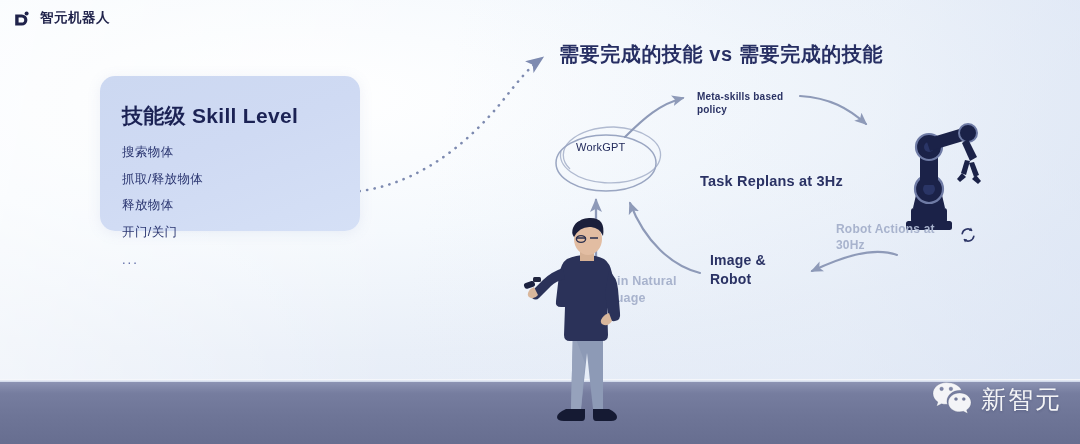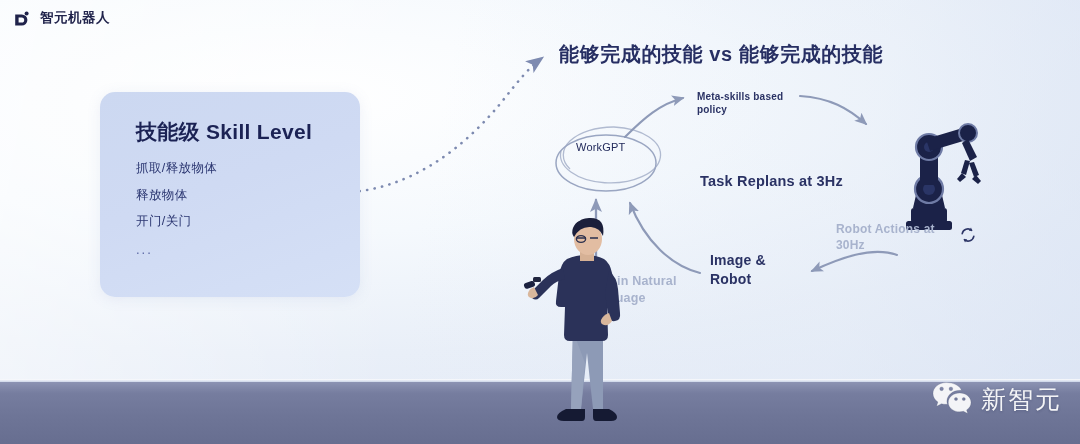--- a/index.html
+++ b/index.html
@@ -43,25 +43,25 @@
     position:relative; width:21px; height:21px;
   }
   #brand .mark svg { display:block; }
   #brand .brand-text {
     font-size:13.5px; font-weight:700; color:#20234b; letter-spacing:.5px;
     white-space:nowrap;
   }
 
   
   #skill-card {
-    position:absolute; left:100px; top:92px; width:260px; height:205px;
+    position:absolute; left:100px; top:76px; width:260px; height:155px;
     background:linear-gradient(160deg,#ccd8f1 0%, #cfdaf3 45%, #d5e0f6 100%);
     border-radius:15px;
     box-shadow:0 2px 14px rgba(120,140,190,.12);
-    padding:26px 0 0 36px;
+    padding:26px 0 0 22px;
     z-index:6;
   }
   #skill-title {
     font-size:21px; font-weight:700; color:#1b2254; letter-spacing:.3px;
     margin-bottom:16px; white-space:nowrap;
   }
   .skill-item {
     font-size:12.5px; color:#2a3570; line-height:1.0; margin-bottom:14px;
     letter-spacing:.4px; white-space:nowrap;
   }
@@ -133,27 +133,28 @@
       <svg width="21" height="21" viewBox="0 0 21 21">
         <path d="M3.2 5.4 h6.6 a5.6 5.6 0 0 1 0 11.2 H3.2 z M6.6 8.4 v5.2 h3.0 a2.6 2.6 0 0 0 0-5.2 z" fill="#20234b"></path>
         <circle cx="14.6" cy="4.4" r="2.0" fill="#20234b"></circle>
       </svg>
     </span>
     <span class="brand-text">智元机器人</span>
   </div>
 
   <div id="skill-card">
     <div id="skill-title">技能级 Skill Level</div>
+    <div class="skill-item">搜索物体</div>
     <div class="skill-item">抓取/释放物体</div>
     <div class="skill-item">释放物体</div>
     <div class="skill-item">开门/关门</div>
     <div class="skill-ellipsis">...</div>
   </div>
 
-  <div id="headline">能够完成的技能 vs 能够完成的技能</div>
+  <div id="headline">需要完成的技能 vs 需要完成的技能</div>
 
   <svg id="vector" viewBox="0 0 1080 444">
     <defs>
       <marker id="ah" markerWidth="7" markerHeight="7" refX="5.2" refY="3" orient="auto">
         <path d="M0,0.4 L6,3 L0,5.6 L1.4,3 z" fill="#8e9ab8"></path>
       </marker>
       <marker id="ah-dot" markerWidth="8" markerHeight="8" refX="6" refY="3.4" orient="auto">
         <path d="M0,0.6 L7,3.4 L0,6.2 L1.6,3.4 z" fill="#7d8ab0"></path>
       </marker>
     </defs>

